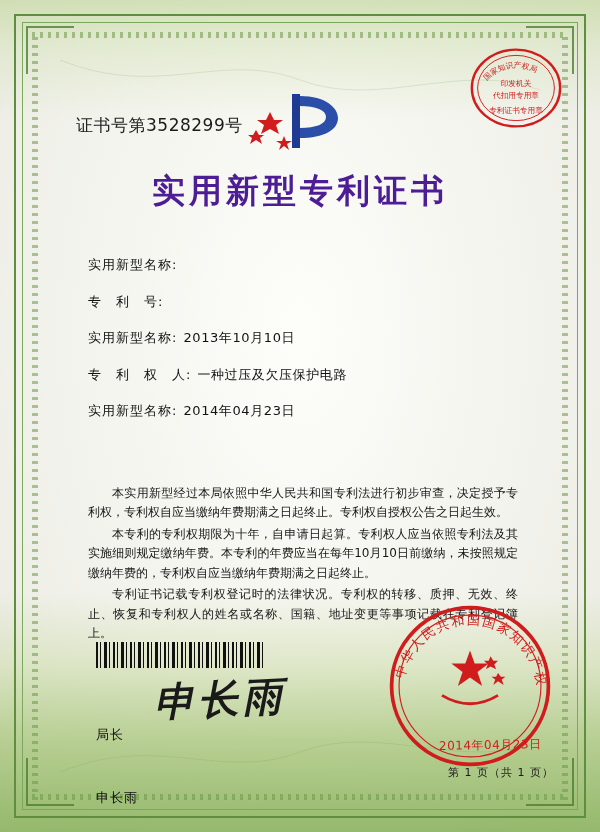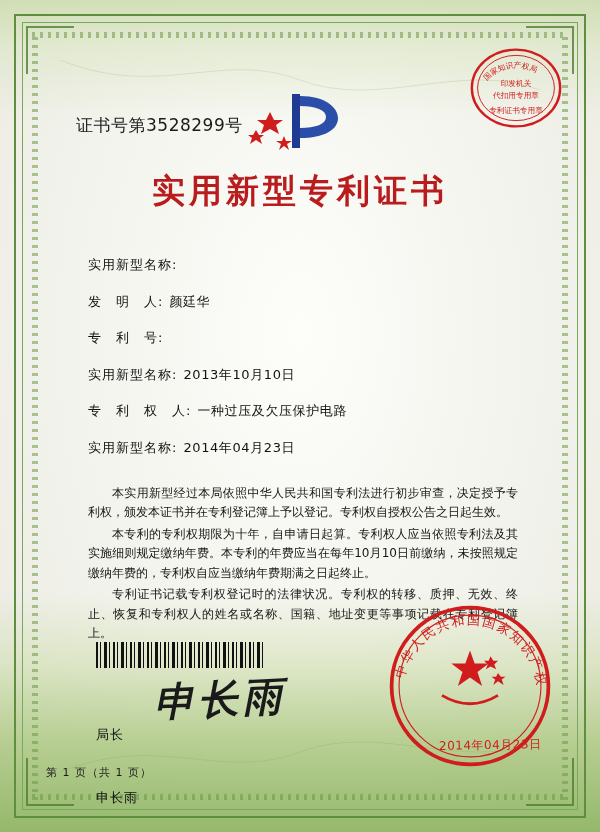--- a/index.html
+++ b/index.html
@@ -117,21 +117,21 @@
 
   .main-title {
     position: absolute;
     top: 125px;
     left: 0;
     right: 0;
     text-align: center;
     font-family: "DejaVu Sans", sans-serif;
     font-size: 33px;
     font-weight: bold;
-    color: #b91c1c;
+    color: #4c1d95;
     letter-spacing: 4px;
   }
 
   .fields {
     position: absolute;
     top: 212px;
     left: 42px;
     right: 30px;
   }
   .field-row {
@@ -204,21 +204,21 @@
     font-weight: bold;
     color: #1a1a1a;
     letter-spacing: 4px;
     transform: rotate(-3deg);
   }
 
   .page-footer {
     position: absolute;
     bottom: 8px;
     left: 0; right: 0;
-    text-align: left;
+    text-align: right;
     font-size: 11px;
     color: #1c1c1c;
     letter-spacing: 1px;
   }
 
   
   .seal-top {
     position: absolute;
     right: 36px;
     top: 40px;
@@ -278,42 +278,38 @@
       <path d="M44 50 L46 55 L52 55 L47 58 L49 64 L44 60 L39 64 L41 58 L36 55 L42 55 Z" fill="#d01c1c"></path>
     </svg>
 
     <div class="main-title">实用新型专利证书</div>
 
     <div class="fields">
       <div class="field-row">
         <span class="field-label">实用新型名称:</span>
       </div>
       <div class="field-row">
-        <span class="field-label">发　明　人:</span>
-        <span class="field-value">颜廷华</span>
-      </div>
-      <div class="field-row">
         <span class="field-label">专　利　号:</span>
       </div>
       <div class="field-row">
         <span class="field-label">实用新型名称:</span>
         <span class="field-value">2013年10月10日</span>
       </div>
       <div class="field-row">
         <span class="field-label">专　利　权　人:</span>
         <span class="field-value">一种过压及欠压保护电路</span>
       </div>
       <div class="field-row">
         <span class="field-label">实用新型名称:</span>
         <span class="field-value">2014年04月23日</span>
       </div>
     </div>
 
     <div class="body-text">
-      <p>本实用新型经过本局依照中华人民共和国专利法进行初步审查，决定授予专利权，颁发本证书并在专利登记簿上予以登记。专利权自授权公告之日起生效。</p>
+      <p>本实用新型经过本局依照中华人民共和国专利法进行初步审查，决定授予专利权，专利权自应当缴纳年费期满之日起终止。专利权自授权公告之日起生效。</p>
       <p>本专利的专利权期限为十年，自申请日起算。专利权人应当依照专利法及其实施细则规定缴纳年费。本专利的年费应当在每年10月10日前缴纳，未按照规定缴纳年费的，专利权自应当缴纳年费期满之日起终止。</p>
       <p>专利证书记载专利权登记时的法律状况。专利权的转移、质押、无效、终止、恢复和专利权人的姓名或名称、国籍、地址变更等事项记载在专利登记簿上。</p>
     </div>
 
     <div class="barcode"></div>
 
     <div class="sig-block">
       <div class="sig-label">局长</div>
       <div class="sig-label">申长雨</div>
     </div>

